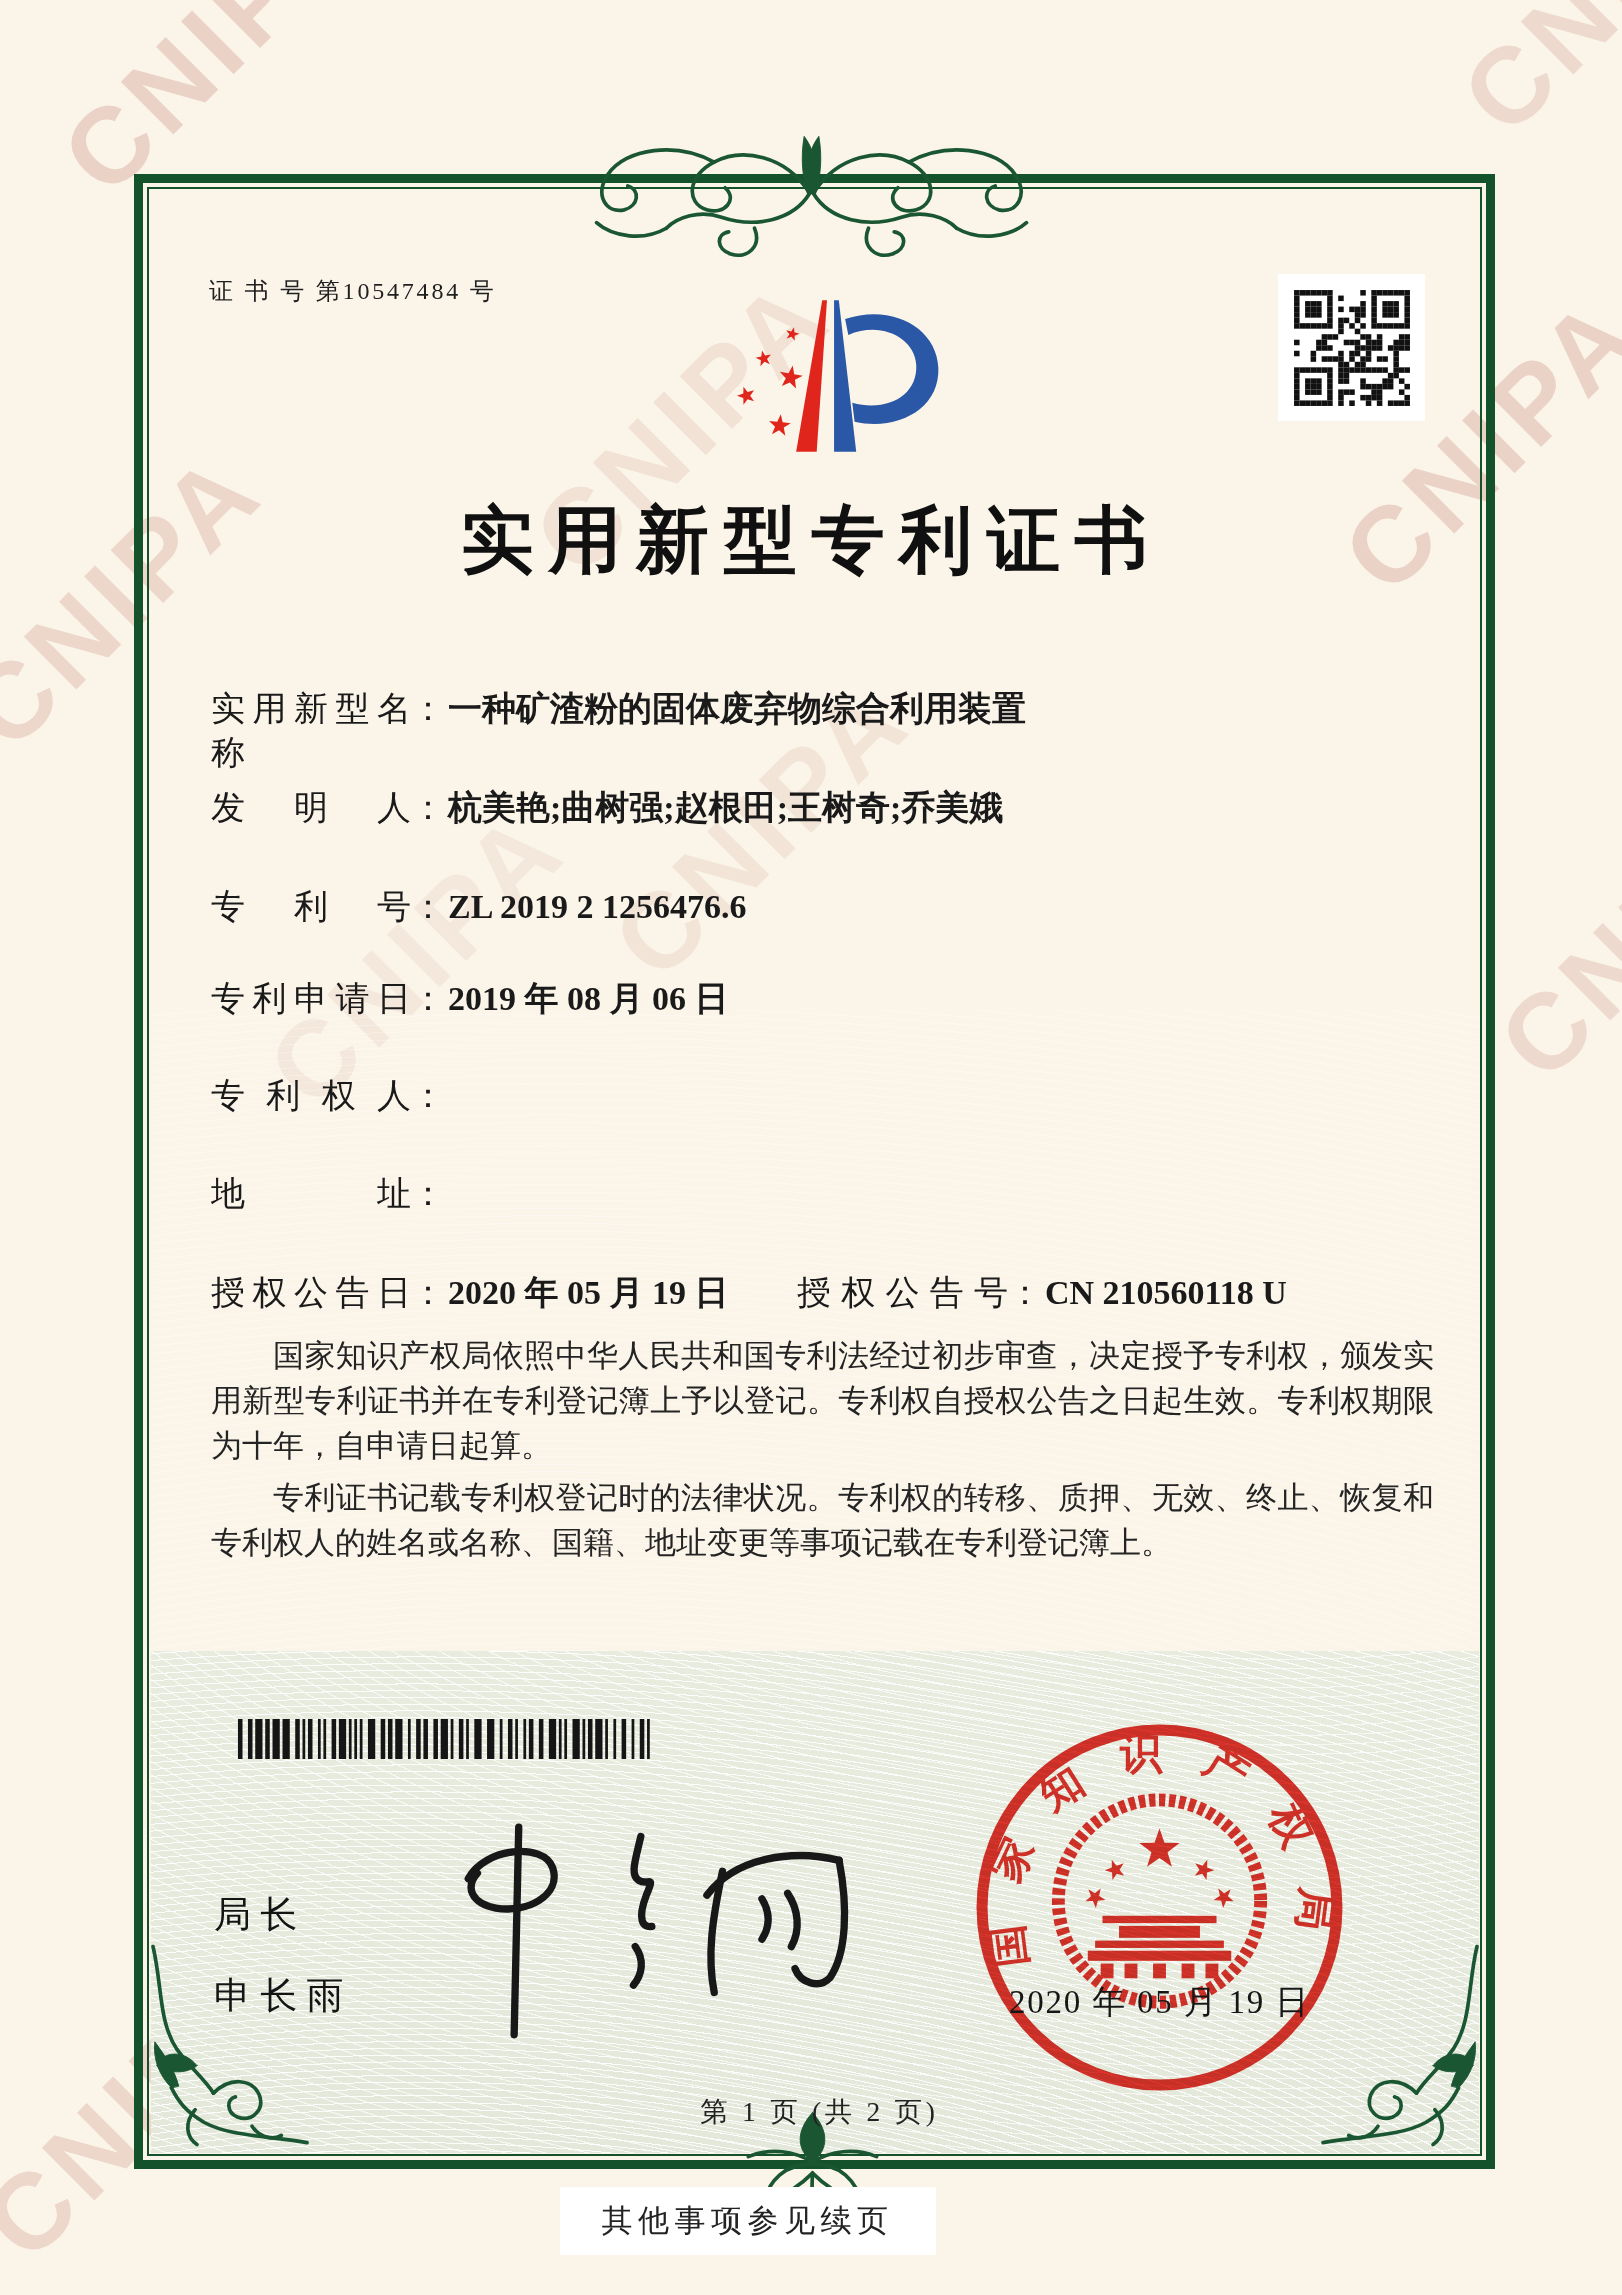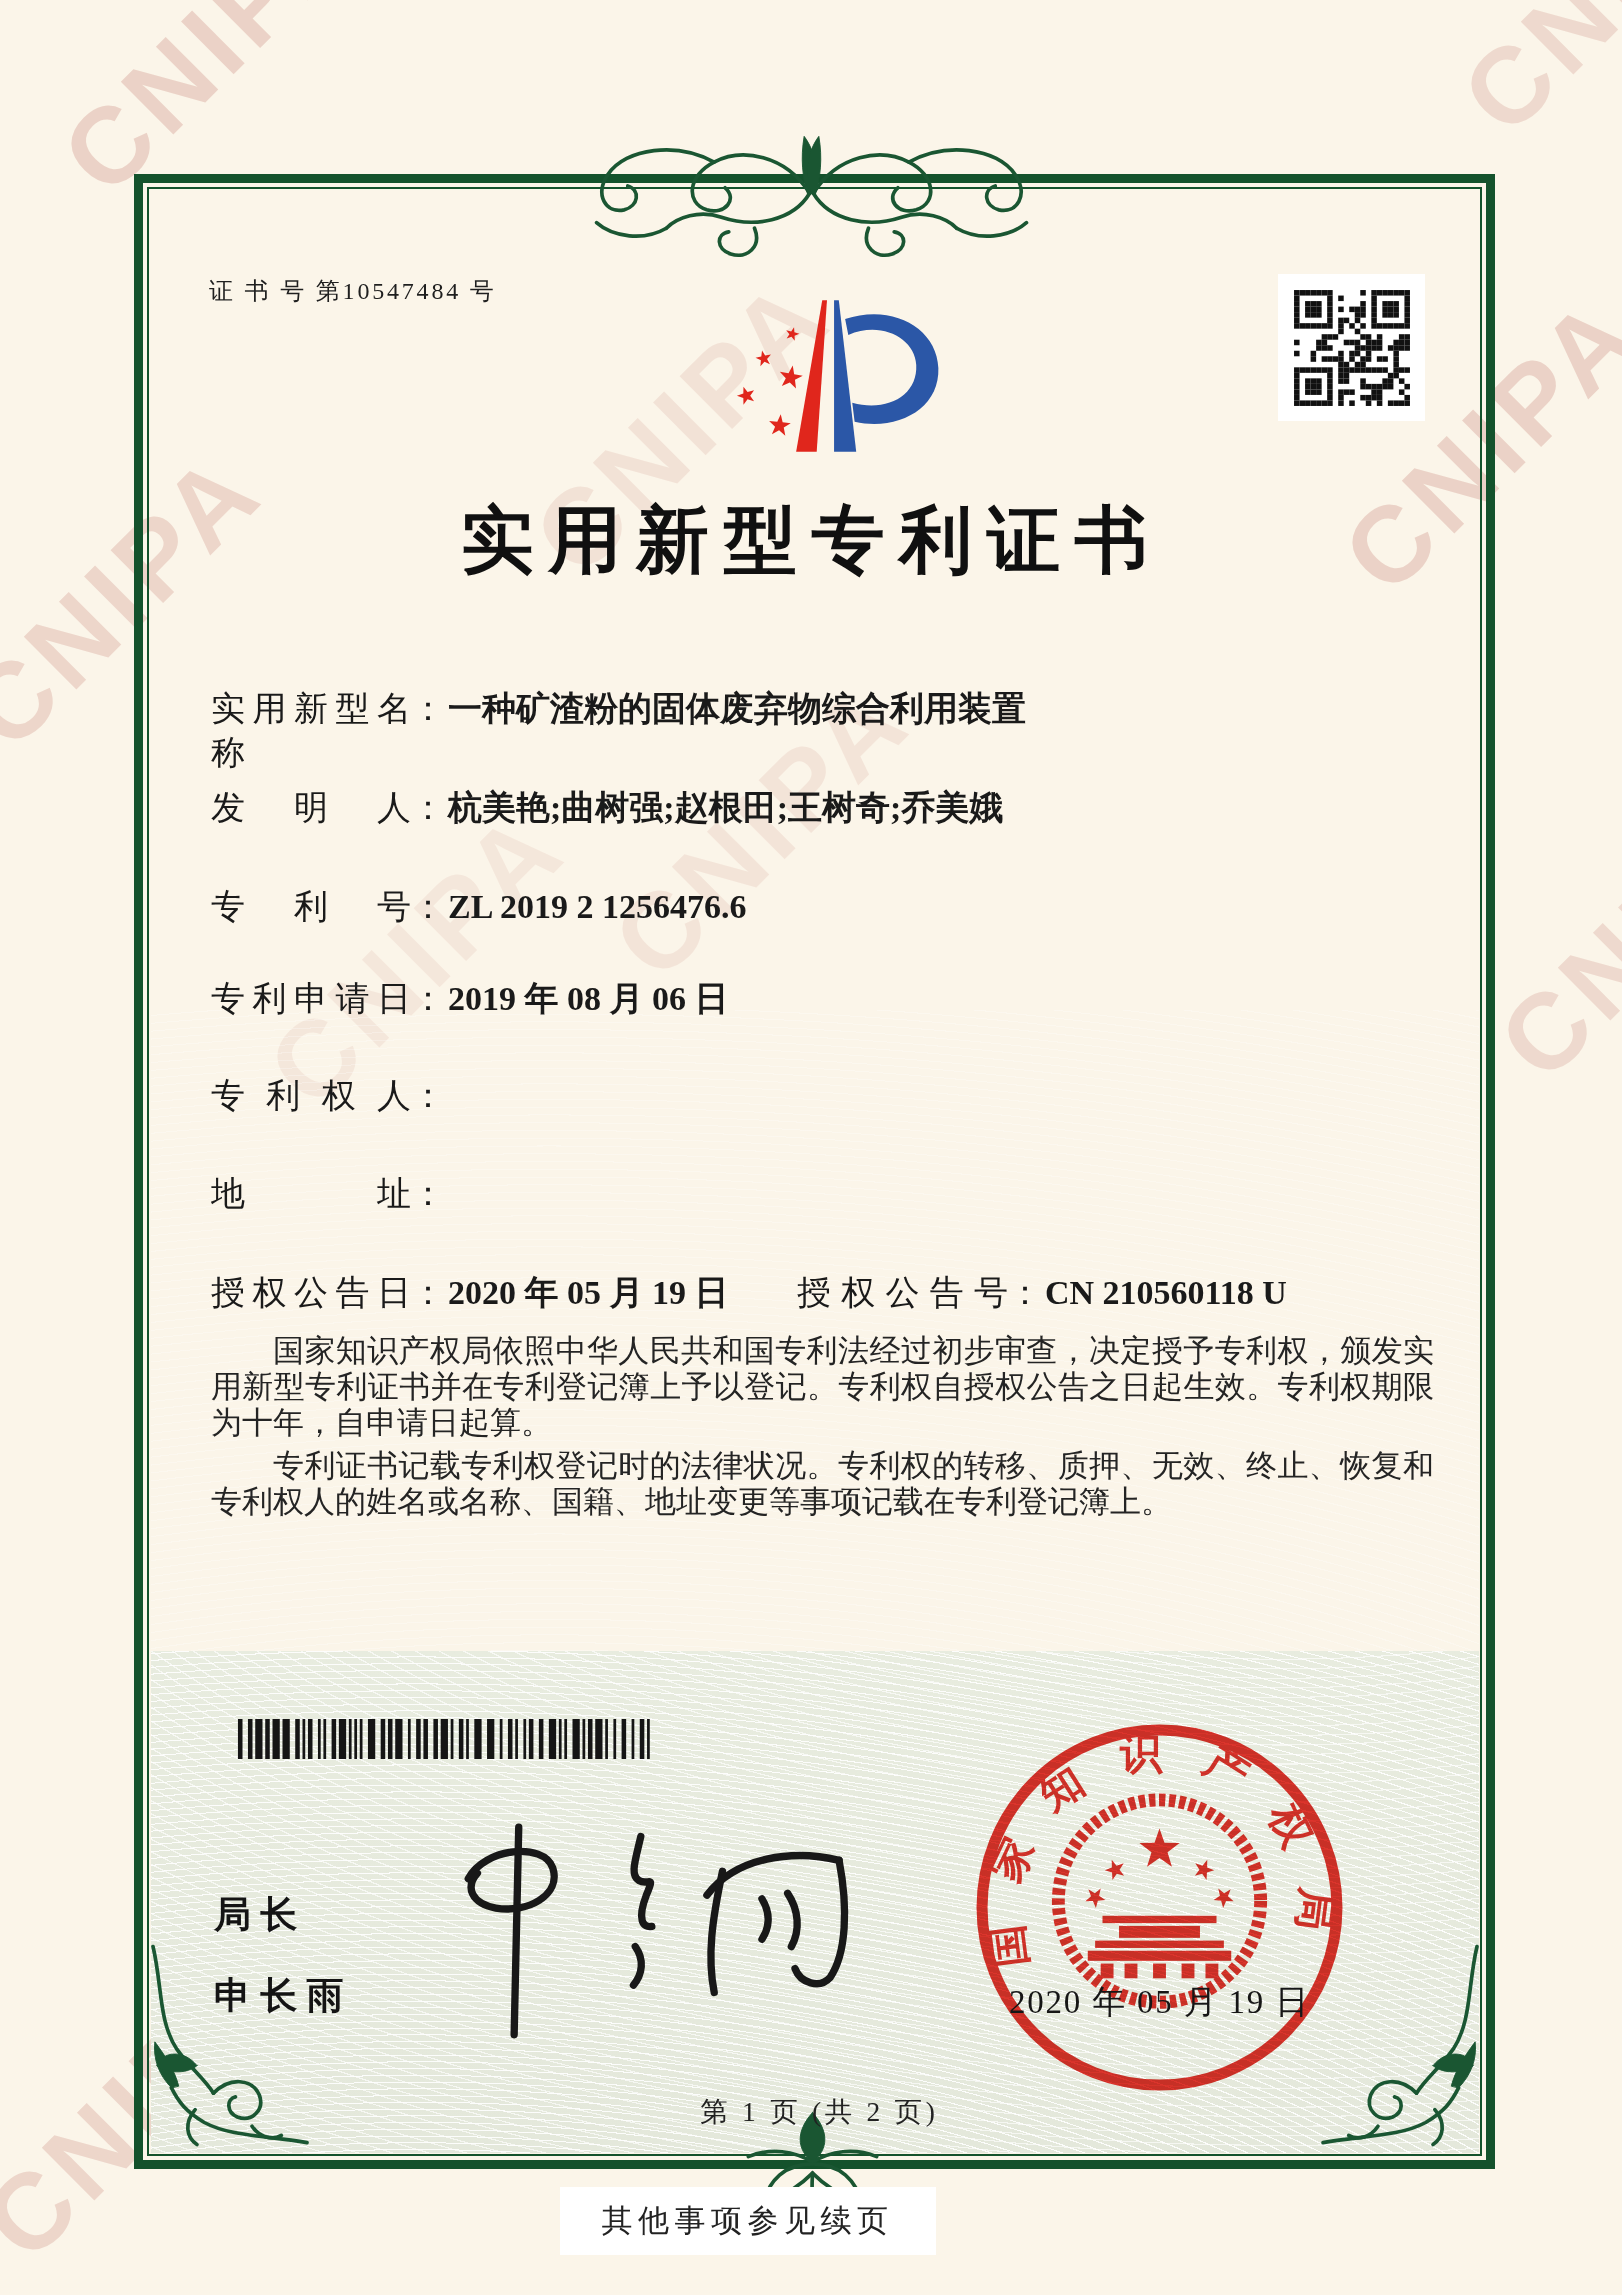--- a/index.html
+++ b/index.html
@@ -45,27 +45,27 @@
   .row .lbl{display:inline-block;width:200px;text-align:justify;text-align-last:justify;flex:none;}
   .row .colon{width:37px;flex:none;}
   .row .val{max-width:1029px;font-weight:bold;}
   .r0{top:687px}.r1{top:786px}.r2{top:885px}.r3{top:977px}.r4{top:1074px}.r5{top:1172px}
   .grant{position:absolute;top:1271px;left:0;width:100%;z-index:4;}
   .grant .row{top:0;}
   .grant .g2{left:797px;}
   .grant .g2 .lbl{width:211px;}
   
   .body-text{position:absolute;left:211px;top:1333px;width:1223px;z-index:4;
-    font-size:31px;line-height:36px;text-align:justify;color:#242424;}
+    font-size:31px;line-height:45px;text-align:justify;color:#242424;}
   .body-text p{margin:0 0 7.3px 0;text-indent:2em;}
   
   .barcode{position:absolute;left:234px;top:1719px;z-index:4;}
   .barcode svg rect{fill:#151515;}
   .signer{position:absolute;left:214px;z-index:4;font-family:"Liberation Sans","DejaVu Sans",sans-serif;
-    font-weight:700;font-size:37px;letter-spacing:9.2px;color:#141414;}
+    font-weight:400;font-size:37px;letter-spacing:9.2px;color:#141414;}
   .signer.t1{top:1890px}.signer.t2{top:1971px}
   .signature{position:absolute;left:404px;top:1807px;z-index:4;}
   .seal{position:absolute;left:971px;top:1719px;z-index:5;mix-blend-mode:multiply;}
   .seal-date{position:absolute;left:971px;top:1980px;width:377px;text-align:center;
     font-size:33px;letter-spacing:1.8px;color:#161616;z-index:6;}
   .page-info{position:absolute;left:8px;top:2094px;width:100%;text-align:center;
     font-size:27.5px;letter-spacing:3.7px;color:#222;z-index:4;}
   .note{position:absolute;left:50%;top:2187px;transform:translateX(calc(-50% - 64px));
     background:#ffffff;padding:13px 42px;font-size:31px;letter-spacing:5.5px;color:#222;z-index:4;white-space:nowrap;}
 </style>

